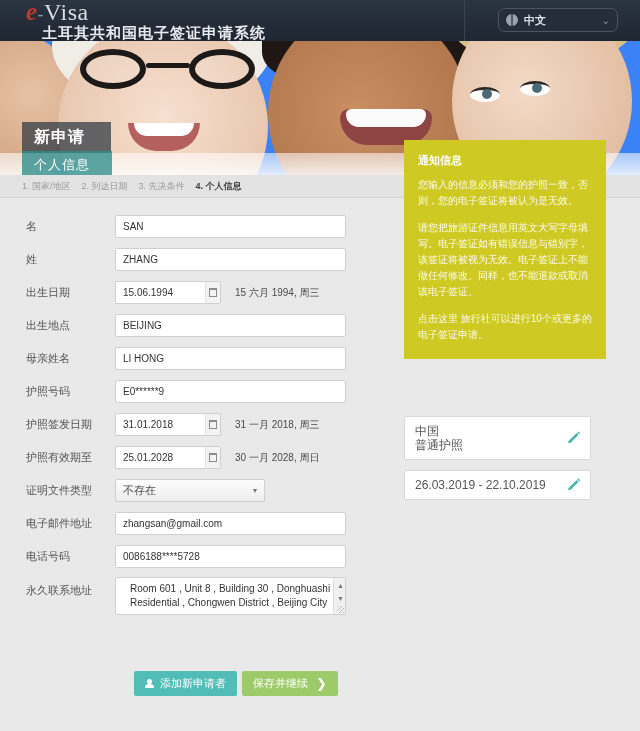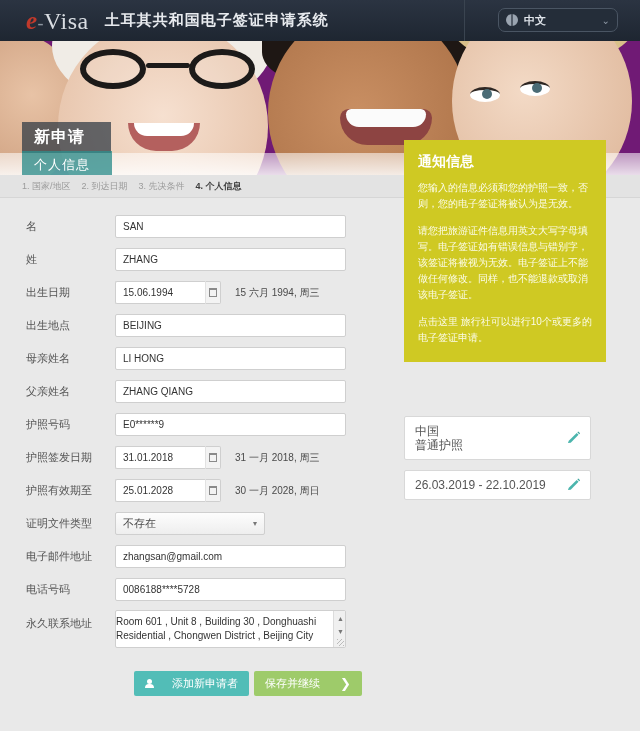--- a/index.html
+++ b/index.html
@@ -11,38 +11,38 @@
     overflow:hidden;
   }
   .page{position:relative;width:640px;height:731px;background:#e9e9e9;}
 
   
   .header{
     position:relative;height:41px;width:640px;
     background:linear-gradient(180deg,#2b3442 0%,#1e2631 100%);
     display:flex;align-items:center;
   }
-  .logo-wrap{display:flex;align-items:center;padding-left:26px;}
+  .logo-wrap{display:flex;padding-left:26px;flex-direction:column;}
   .logo{font-family:"Liberation Serif","DejaVu Serif",serif;font-size:24px;color:#d9dde2;letter-spacing:.5px;line-height:1;}
   .logo .e{color:#c0392b;font-style:italic;font-weight:bold;font-size:25px;}
   .logo .dash{color:#8b949e;font-size:18px;}
   .site-title{margin-left:16px;color:#e7eaee;font-size:15px;letter-spacing:1px;font-weight:bold;}
   .hdr-divider{position:absolute;left:464px;top:0;width:1px;height:41px;background:#3a4450;}
   .lang-select{
     position:absolute;right:22px;top:8px;width:120px;height:24px;
     border:1px solid #4a5563;border-radius:7px;background:#242d39;
     display:flex;align-items:center;padding:0 7px;box-sizing:border-box;
   }
   .globe{width:12px;height:12px;border-radius:50%;background:#9aa4b0;position:relative;flex:0 0 auto;}
   .globe:after{content:"";position:absolute;left:5px;top:0;width:2px;height:12px;background:#242d39;opacity:.6;}
   .lang-label{color:#dfe4ea;font-size:11px;margin-left:6px;font-weight:bold;}
   .chev{margin-left:auto;color:#8e99a6;font-size:10px;}
 
   
-  .hero{position:relative;width:640px;height:134px;overflow:hidden;background:#701a75;}
+  .hero{position:relative;width:640px;height:134px;overflow:hidden;background:#3b82f6;}
   .hero-photo{position:absolute;inset:0;}
   .face{position:absolute;border-radius:50%;}
   .f1{left:-40px;top:-6px;width:120px;height:150px;background:radial-gradient(circle at 60% 40%,#e8c3a6,#c89877);}
   .f1b{left:-60px;top:-30px;width:90px;height:120px;background:#30241d;border-radius:50% 50% 40% 40%;}
   .f2{left:58px;top:-22px;width:210px;height:215px;background:radial-gradient(circle at 50% 45%,#f6e0d0,#e2bb9f);}
   .f2hair{left:52px;top:-60px;width:220px;height:130px;background:#f0ece6;border-radius:50%;}
   .glasses{position:absolute;left:80px;top:8px;width:175px;height:40px;}
   .lens{position:absolute;top:0;width:66px;height:40px;border:6px solid #1c1a19;border-radius:50%;box-sizing:border-box;background:rgba(255,255,255,.15);}
   .lensL{left:0;}.lensR{right:0;}
   .bridge{position:absolute;left:66px;top:14px;width:44px;height:5px;background:#1c1a19;border-radius:3px;}
@@ -99,53 +99,53 @@
   .datehint{margin-left:14px;font-size:10px;color:#4a4a4a;white-space:nowrap;}
   .sel{
     width:150px;height:23px;border:1px solid #cfcfcf;border-radius:2px;
     background:linear-gradient(180deg,#fdfdfd,#eeeeee);
     font-size:11px;color:#4a4a4a;padding:0 7px;box-sizing:border-box;
     display:flex;align-items:center;
   }
   .sel .caret{margin-left:auto;font-size:8px;color:#777;}
   .tarea{
     width:231px;height:38px;border:1px solid #cfcfcf;background:#fff;border-radius:2px;
-    font-size:10px;color:#333;padding:4px 0;box-sizing:border-box;line-height:14px;
+    font-size:10px;color:#333;padding:4px 14px;box-sizing:border-box;line-height:14px;
     position:relative;overflow:hidden;
   }
   .tarow{height:48px;align-items:flex-start;padding-top:4px;}
   .tarow .lbl{padding-top:6px;}
   .sbar{position:absolute;right:0;top:0;width:11px;height:100%;background:#f0f0f0;border-left:1px solid #dcdcdc;}
   .sbar .up,.sbar .dn{position:absolute;left:3px;font-size:7px;color:#777;}
   .sbar .up{top:1px;}
   .sbar .dn{bottom:8px;}
   .grip{position:absolute;right:1px;bottom:1px;width:7px;height:7px;
         background:repeating-linear-gradient(135deg,#bbb 0 1px,transparent 1px 3px);}
 
   
   .notice{
     position:absolute;left:0;top:-70px;width:202px;
     background:#cfc923;color:#fdfdf2;padding:13px 14px 16px 14px;box-sizing:border-box;
   }
-  .notice h3{margin:0 0 9px 0;font-size:14px;font-weight:bold;color:#fff;}
+  .notice h3{margin:0 0 9px 0;font-size:11px;font-weight:bold;color:#fff;}
   .notice p{margin:0 0 11px 0;font-size:10px;line-height:16px;color:#fcfce8;}
   .notice p:last-child{margin-bottom:0;}
   .card{
     width:187px;background:#fff;border:1px solid #d8d8d8;border-radius:2px;
     display:flex;align-items:center;padding:7px 0 7px 10px;box-sizing:border-box;
     margin-bottom:10px;position:relative;
   }
   .card .ctext{font-size:12px;color:#555;line-height:14px;}
   .pencil{position:absolute;right:9px;top:50%;transform:translateY(-50%);}
 
   
   .btnbar{position:absolute;left:134px;top:671px;display:flex;}
   .btn{
     height:25px;display:flex;align-items:center;color:#fff;font-size:11px;
-    padding:0 11px;box-sizing:border-box;border-radius:2px;white-space:nowrap;gap:12px;
+    padding:0 11px;box-sizing:border-box;border-radius:2px;white-space:nowrap;
   }
   .btn-add{background:#52bdb7;}
   .btn-save{background:#9ecb6a;margin-left:5px;}
   .puser{width:9px;height:9px;margin-right:6px;position:relative;display:inline-block;}
   .puser:before{content:"";position:absolute;left:2px;top:0;width:5px;height:5px;border-radius:50%;background:#fff;}
   .puser:after{content:"";position:absolute;left:0;top:5px;width:9px;height:4px;border-radius:4px 4px 0 0;background:#fff;}
   .arrow{margin-left:8px;font-size:13px;font-weight:bold;}
   .footer{position:absolute;left:0;bottom:0;width:640px;height:18px;background:#e9e9e9;}
 </style>
 </head>
@@ -238,26 +238,20 @@
           </div>
       </div>
 
       <div class="row">
         <div class="lbl">母亲姓名</div>
         <div class="fieldwrap">
             <div class="inp wide">LI HONG</div>
           </div>
       </div>
 
-      <div class="row">
-        <div class="lbl">父亲姓名</div>
-        <div class="fieldwrap">
-            <div class="inp wide">ZHANG QIANG</div>
-          </div>
-      </div>
 
       <div class="row">
         <div class="lbl">护照号码</div>
         <div class="fieldwrap">
             <div class="inp wide">E0******9</div>
           </div>
       </div>
 
       <div class="row">
         <div class="lbl">护照签发日期</div>

